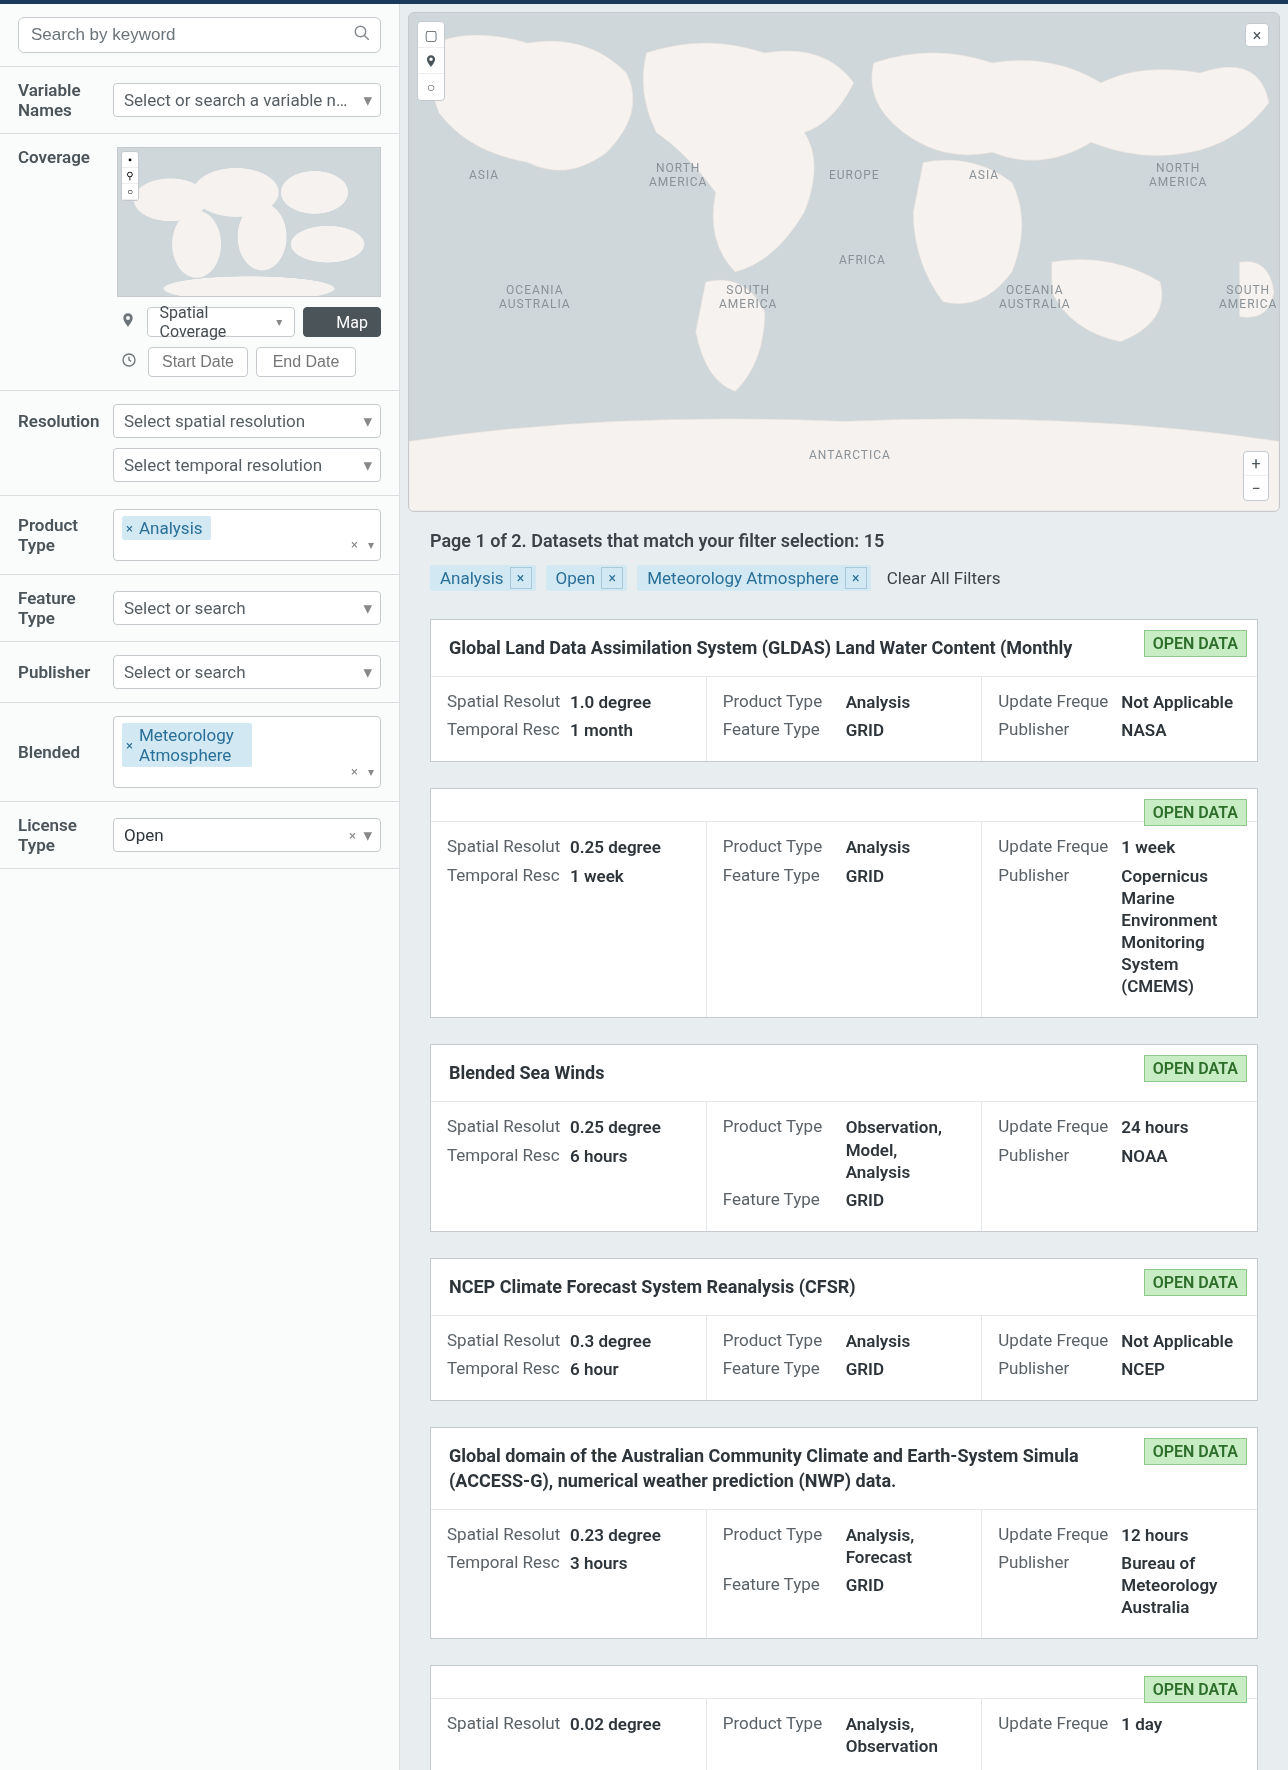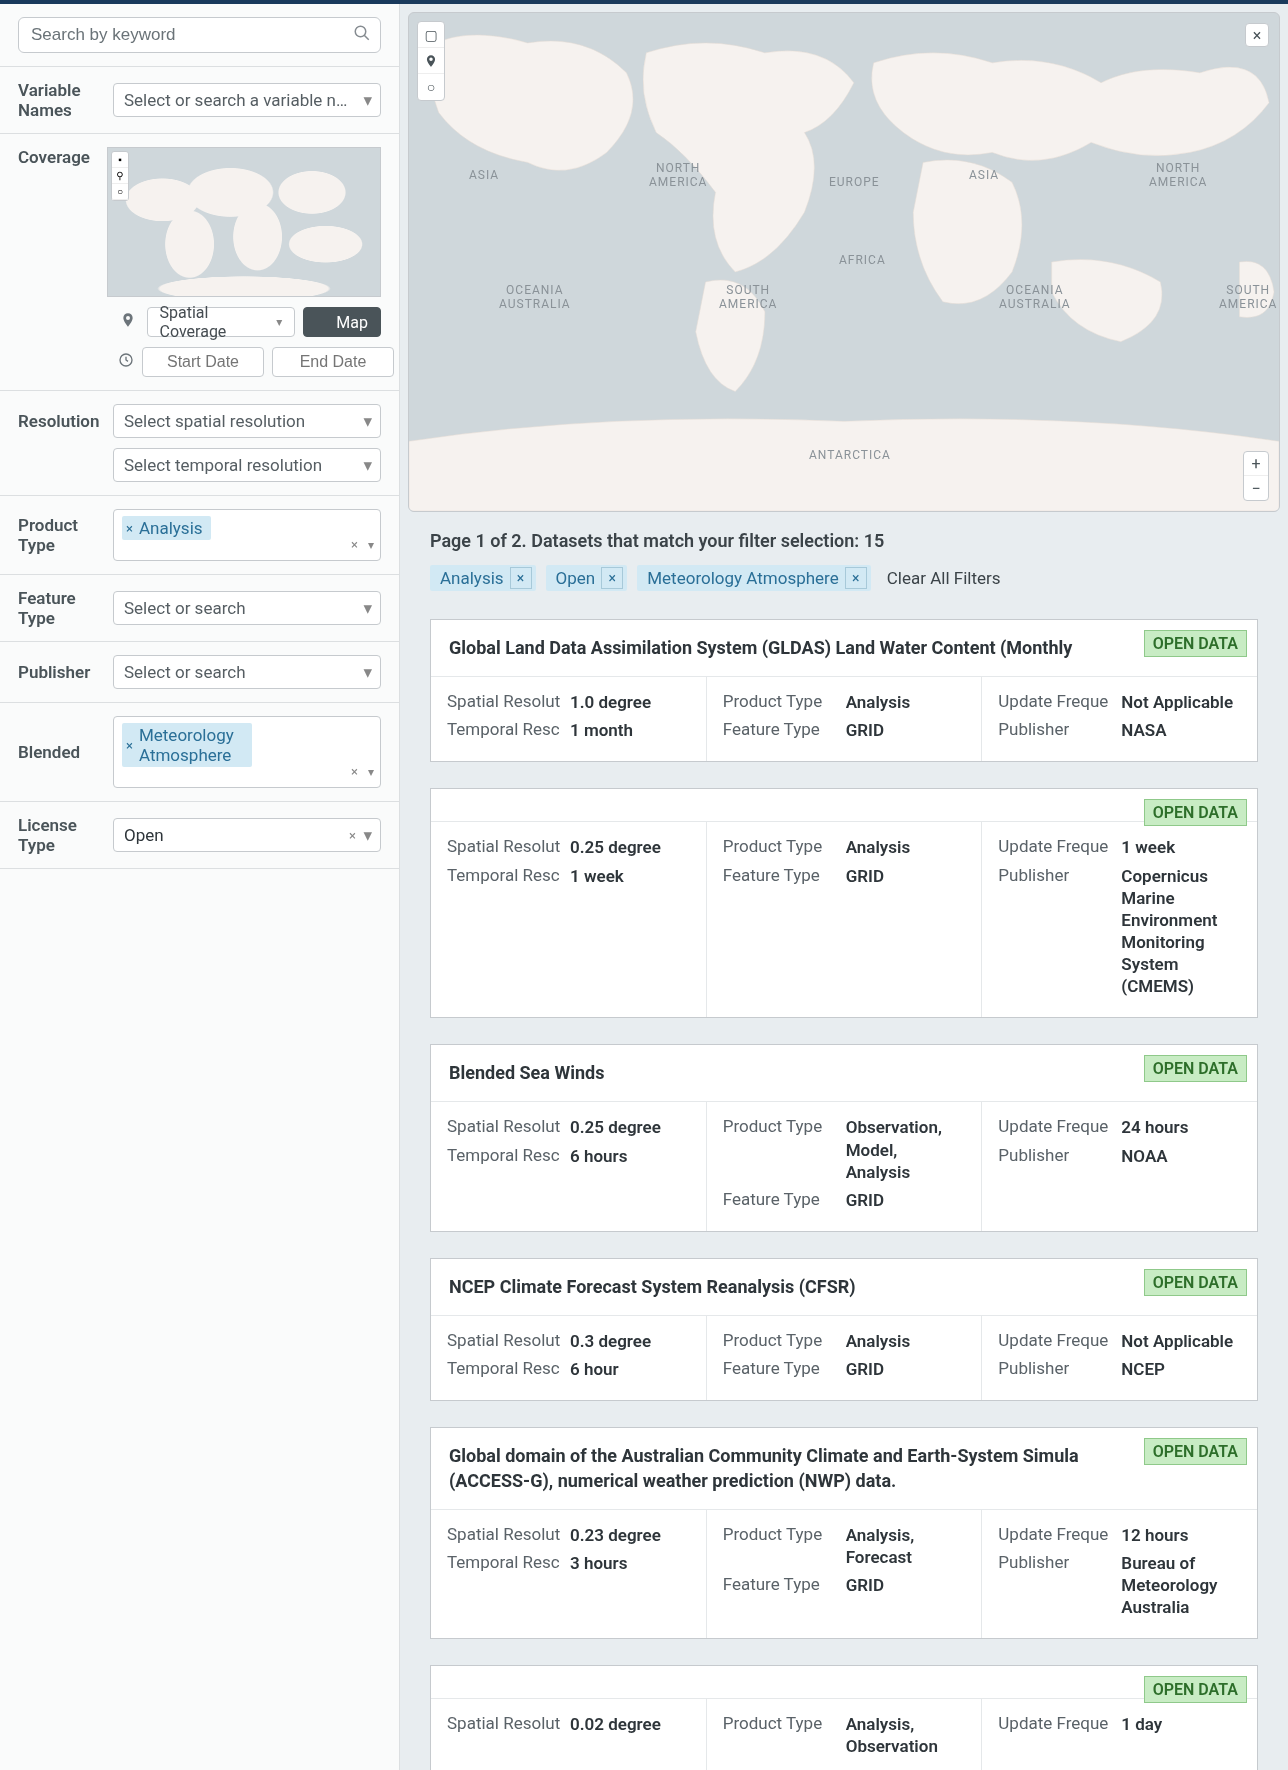--- a/index.html
+++ b/index.html
@@ -25,42 +25,42 @@
   .select { display: flex; align-items: center; height: 34px; border: 1px solid #c6cace; border-radius: 4px; background: #fff; padding: 0 10px; color: #565e63; font-size: 17px; position: relative; flex: 1; cursor: pointer; }
   .select .caret { position: absolute; right: 8px; color: #888; }
 
   .tag-select { display: flex; align-items: flex-start; flex-wrap: wrap; min-height: 34px; border: 1px solid #c6cace; border-radius: 4px; background: #fff; padding: 4px 30px 4px 6px; position: relative; flex: 1; cursor: text; }
   .tag { display: inline-flex; align-items: center; background: #d2e9f4; border-radius: 2px; padding: 2px 8px 2px 4px; color: #2a6f97; font-size: 17px; margin: 2px; }
   .tag .tag-x { margin-right: 6px; color: #2a6f97; font-size: 13px; cursor: pointer; }
   .tag-select .clear-x { position: absolute; right: 22px; bottom: 8px; color: #888; font-size: 13px; cursor: pointer; }
   .tag-select .caret { position: absolute; right: 6px; bottom: 8px; color: #888; font-size: 12px; }
 
   
-  .cov-row { display: flex; gap: 4px; align-items: flex-start; }
+  .cov-row { display: flex; gap: 14px; align-items: flex-start; }
   .cov-map { flex: 1; height: 150px; border: 1px solid #c6cace; background: linear-gradient(#d9dfe3,#d9dfe3); position: relative; overflow: hidden; }
   .cov-controls { position: absolute; left: 3px; top: 3px; display: flex; flex-direction: column; border: 1px solid #c6cace; background: #fff; border-radius: 3px; }
   .cov-controls span { width: 16px; height: 16px; display: flex; align-items: center; justify-content: center; font-size: 10px; border-bottom: 1px solid #eee; cursor: pointer; }
   .cov-continents { position: absolute; inset: 0; background:
      radial-gradient(ellipse 60px 35px at 20% 35%, #f6f2ef 60%, transparent 62%),
      radial-gradient(ellipse 70px 40px at 45% 30%, #f6f2ef 60%, transparent 62%),
      radial-gradient(ellipse 55px 35px at 75% 30%, #f6f2ef 60%, transparent 62%),
      radial-gradient(ellipse 40px 55px at 30% 65%, #f6f2ef 60%, transparent 62%),
      radial-gradient(ellipse 40px 55px at 55% 60%, #f6f2ef 60%, transparent 62%),
      radial-gradient(ellipse 60px 30px at 80% 65%, #f6f2ef 60%, transparent 62%),
      radial-gradient(ellipse 140px 20px at 50% 95%, #f6f2ef 60%, transparent 62%),
      #cfd7db;
   }
 
   .btn-row { display: flex; gap: 8px; margin-top: 10px; align-items: center; }
   .btn-left-pad { padding-left: 100px; }
   .icon-left { width: 22px; color: #6c747a; text-align: center; }
   .btn { height: 30px; border: 1px solid #c6cace; border-radius: 4px; background: #fff; padding: 0 12px; font-size: 16px; color: #454c51; display: flex; align-items: center; cursor: pointer; position: relative; }
   .btn .mini-caret { margin-left: 6px; color: #888; font-size: 12px; }
   .btn.dark { background: #4a5459; color: #fff; border-color: #4a5459; padding-left: 32px; }
-  .date-input { width: 122px; height: 30px; border: 1px solid #c6cace; border-radius: 4px; text-align: center; color: #6c747a; font-size: 16px; background: #fff; cursor: text; }
+  .date-input { width: 100px; height: 30px; border: 1px solid #c6cace; border-radius: 4px; text-align: center; color: #6c747a; font-size: 16px; background: #fff; cursor: text; }
 
   
   .map-panel { height: 500px; margin: 8px; border: 1px solid #c6cace; border-radius: 6px; background: #cfd7db; position: relative; overflow: hidden; }
   .map-label { position: absolute; color: #8a9298; font-size: 12px; letter-spacing: 1px; white-space: pre; text-align: center; }
   .map-tools-left { position: absolute; left: 8px; top: 8px; display: flex; flex-direction: column; gap: 0; border: 1px solid #c6cace; background: #fff; border-radius: 4px; }
   .map-tools-left span { width: 26px; height: 26px; display: flex; align-items: center; justify-content: center; font-size: 14px; border-bottom: 1px solid #eee; cursor: pointer; color: #4a5459; }
   .map-tools-left span:last-child { border-bottom: none; }
   .map-close { position: absolute; right: 10px; top: 10px; width: 24px; height: 24px; border: 1px solid #c6cace; border-radius: 4px; background: #fff; display: flex; align-items: center; justify-content: center; cursor: pointer; color: #4a5459; }
   .map-zoom { position: absolute; right: 10px; bottom: 10px; display: flex; flex-direction: column; border: 1px solid #c6cace; border-radius: 4px; background: #fff; }
   .map-zoom span { width: 24px; height: 24px; display: flex; align-items: center; justify-content: center; cursor: pointer; color: #4a5459; font-size: 16px; }
@@ -245,21 +245,21 @@
         <path d="M470,50 Q530,30 590,50 Q650,40 700,70 Q740,50 800,60 Q860,40 870,90 Q840,130 790,140 Q740,150 690,130 Q640,160 590,140 Q540,150 500,120 Q460,90 470,50 Z"></path>
         <path d="M520,150 Q570,140 610,170 Q630,210 610,260 Q580,300 540,290 Q510,250 510,200 Z"></path>
         <path d="M300,270 Q340,260 360,300 Q360,350 330,380 Q300,370 290,320 Z"></path>
         <path d="M650,250 Q710,240 760,270 Q770,310 720,330 Q670,320 650,280 Z"></path>
         <path d="M840,250 Q870,245 875,280 Q870,310 840,305 Z"></path>
         <path d="M0,430 Q200,400 440,410 Q680,400 880,430 L880,500 L0,500 Z"></path>
       </svg>
       <div class="map-label" style="left:60px;top:155px">ASIA</div>
       <div class="map-label" style="left:240px;top:148px">NORTH
 AMERICA</div>
-      <div class="map-label" style="left:420px;top:162px">EUROPE</div>
+      <div class="map-label" style="left:420px;top:155px">EUROPE</div>
       <div class="map-label" style="left:560px;top:155px">ASIA</div>
       <div class="map-label" style="left:740px;top:148px">NORTH
 AMERICA</div>
       <div class="map-label" style="left:430px;top:240px">AFRICA</div>
       <div class="map-label" style="left:90px;top:270px">OCEANIA
 AUSTRALIA</div>
       <div class="map-label" style="left:310px;top:270px">SOUTH
 AMERICA</div>
       <div class="map-label" style="left:590px;top:270px">OCEANIA
 AUSTRALIA</div>

